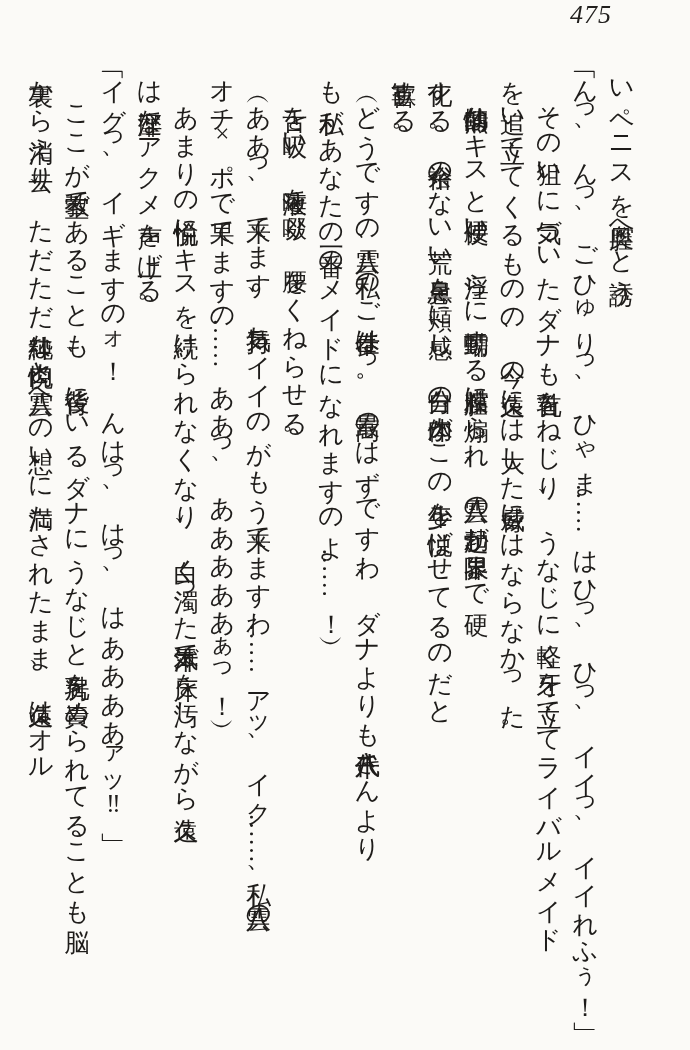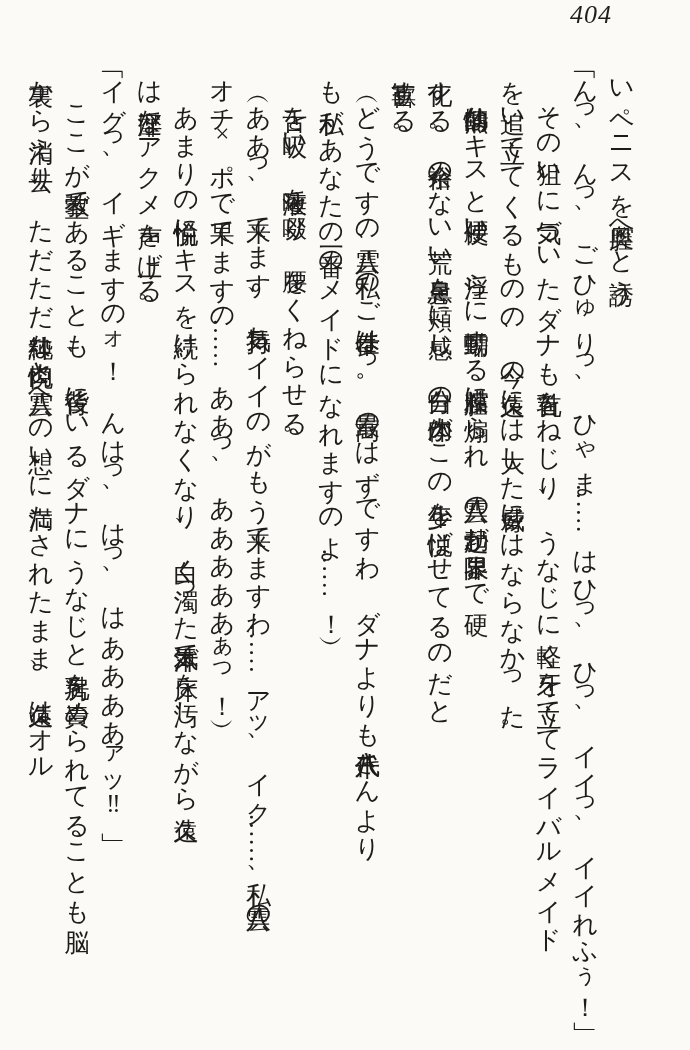--- a/index.html
+++ b/index.html
@@ -38,21 +38,21 @@
     font-family: "Liberation Serif", "DejaVu Serif", serif;
   }
   .tl {
     white-space: nowrap;
   }
 </style>
 </head>
 <body>
 
 <div class="page">
-  <div class="page-number">404</div>
+  <div class="page-number">475</div>
   <div class="text-block">
     <div class="tl">いペニスを膣奥へと誘う。</div>
     <div class="tl">「んっ、んっ、ごひゅりっ、ひゃま……はひっ、ひっ、イイっ、イイれふぅ！」</div>
     <div class="tl">　その狙いに気づいたダナも乳首をねじり、うなじに軽く牙を立ててライバルメイド</div>
     <div class="tl">を追い立ててくるものの、今の久遠には大した脅威にはならなかった。</div>
     <div class="tl">　情熱的なキスと腰使い、淫らに蠕動する膣粘膜に煽られ、八雲の勃起が限界まで硬</div>
     <div class="tl">化する。余裕のない荒い鼻息を頬に感じ、自分の肉体がこの少年を悦ばせてるのだと</div>
     <div class="tl">歓喜する。</div>
     <div class="tl">　（どうですの八雲、私のご奉仕はっ。最高のはずですわ、ダナよりも八千代さんより</div>
     <div class="tl">も私があなたの一番のメイドになれますのよ……！）</div>

